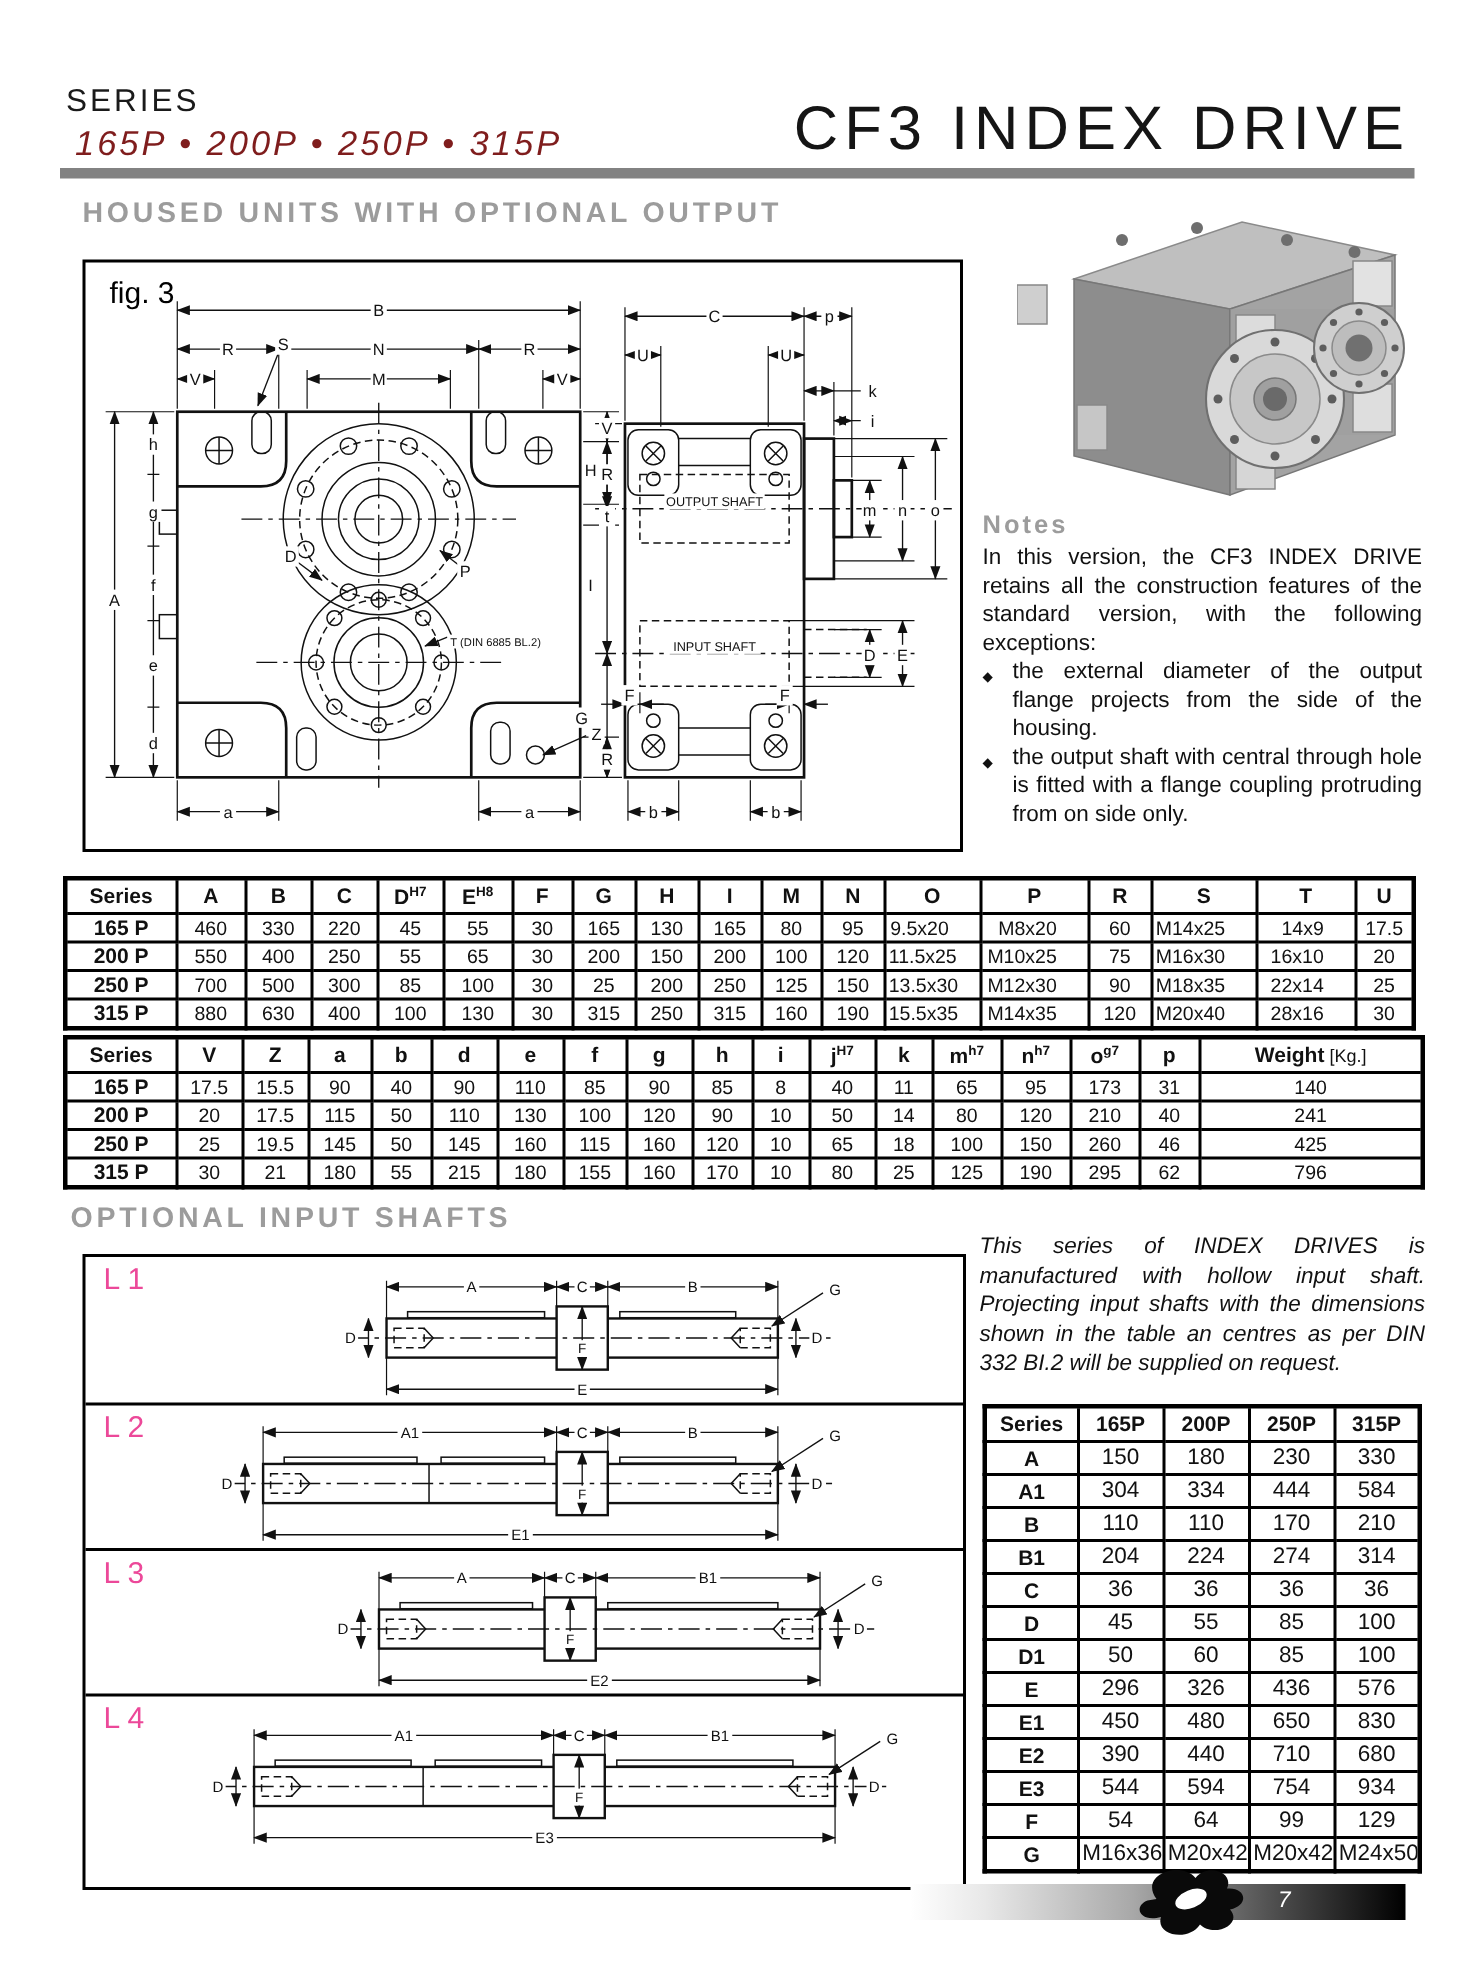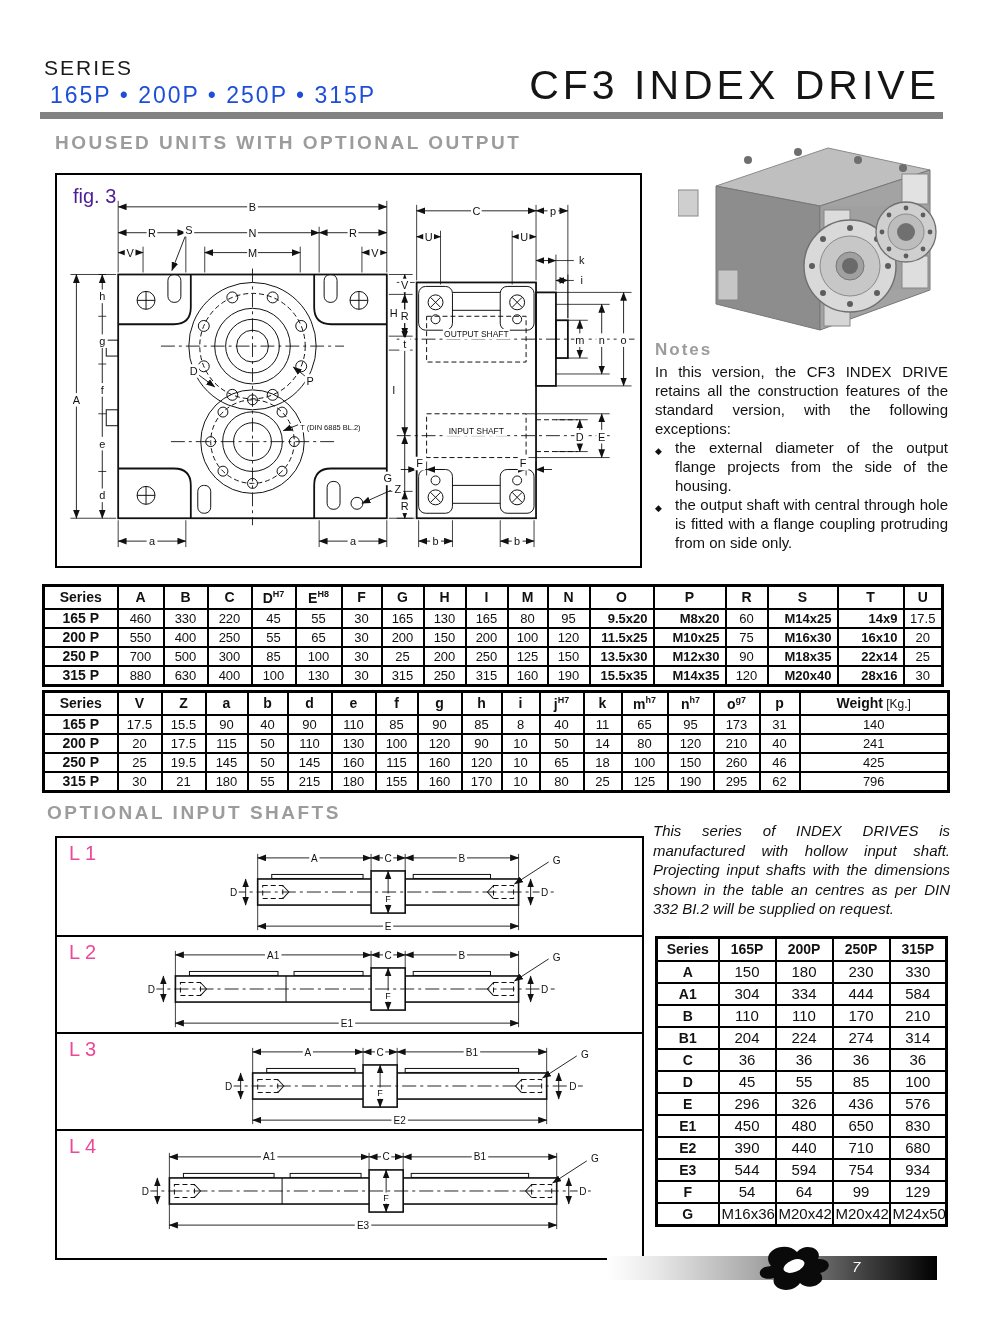--- a/index.html
+++ b/index.html
@@ -1,40 +1,40 @@
 <!DOCTYPE html>
 <html><head>
 <meta charset="utf-8">
 <style>
   html,body{margin:0;padding:0;background:#fff;}
   body{width:984px;height:1322px;position:relative;font-family:"Liberation Sans",sans-serif;color:#111;overflow:hidden;}
   .abs{position:absolute;}
   
   .series-label{left:44px;top:56px;font-size:21px;letter-spacing:2px;color:#1a1a1a;}
-  .series-values{left:50px;top:82px;font-size:23px;letter-spacing:2px;color:#1d4ed8;}
+  .series-values{left:50px;top:82px;font-size:23px;letter-spacing:2px;color:#7f1d1d;font-style:italic;}
   .page-title{left:420px;top:62px;width:520px;text-align:right;font-size:41px;letter-spacing:4px;font-weight:500;color:#151515;}
   .hrule{left:40px;top:112px;width:903px;height:7px;background:#828282;}
   .grayhead{font-size:19px;font-weight:bold;letter-spacing:2.5px;color:#9c9c9c;white-space:nowrap;}
   
   .fig3box{left:55px;top:173px;width:583px;height:391px;border:2.5px solid #000;}
-  .figcap{position:absolute;left:16px;top:10px;font-size:20px;color:#4c1d95;}
+  .figcap{position:absolute;left:16px;top:10px;font-size:20px;color:#000000;}
   
   .notes{left:655px;top:340px;width:293px;}
   .notes h4{margin:0 0 2px 0;font-size:17px;font-weight:bold;letter-spacing:2px;color:#9c9c9c;}
   .notes p{margin:0;font-size:15px;line-height:19px;text-align:justify;}
   .bul{display:flex;font-size:15px;line-height:19px;text-align:justify;}
   .bul .dot{width:20px;flex:0 0 20px;font-size:9px;padding-top:4px;}
   
   .dimtable{border-collapse:collapse;table-layout:fixed;border:3px solid #000;font-size:13px;background:#fff;}
   .dimtable th,.dimtable td{border:2px solid #000;text-align:center;padding:0 2px;height:17px;line-height:1.05;white-space:nowrap;overflow:hidden;}
   .dimtable thead th{font-weight:bold;font-size:14px;height:21px;}
   .dimtable sup{font-size:9px;}
   .dimtable .unit{font-weight:normal;font-size:12px;margin-top:16px;}
   .dimtable .serc{font-weight:bold;font-size:14px;}
-  .dimtable .ra{text-align:right;padding-right:5px;font-weight:bold;}
+  .dimtable .ra{text-align:right;padding-right:20px;}
   .t3 .dimtable{font-size:15px;}
   .t3 .dimtable td{height:20px;}
   .t3 .dimtable td:first-child{font-weight:bold;}
   
   .lbox{left:55px;top:836px;width:585px;border:2.5px solid #000;}
   .lpanel{position:relative;border-bottom:2.5px solid #000;}
   .lpanel:last-child{border-bottom:none;}
   .lpanel .lname{position:absolute;left:12px;top:4px;font-size:20px;color:#ec4899;z-index:2;}
   .lpanel svg{display:block;width:100%;height:100%;}
   .rtext{left:653px;top:821px;width:297px;font-size:15px;line-height:19.5px;text-align:justify;font-style:italic;}
@@ -831,20 +831,27 @@
           <td>36</td>
         </tr>
         <tr>
           <td class="serc">D</td>
           <td>45</td>
           <td>55</td>
           <td>85</td>
           <td>100</td>
         </tr>
         <tr>
+          <td class="serc">D1</td>
+          <td>50</td>
+          <td>60</td>
+          <td>85</td>
+          <td>100</td>
+        </tr>
+        <tr>
           <td class="serc">E</td>
           <td>296</td>
           <td>326</td>
           <td>436</td>
           <td>576</td>
         </tr>
         <tr>
           <td class="serc">E1</td>
           <td>450</td>
           <td>480</td>

